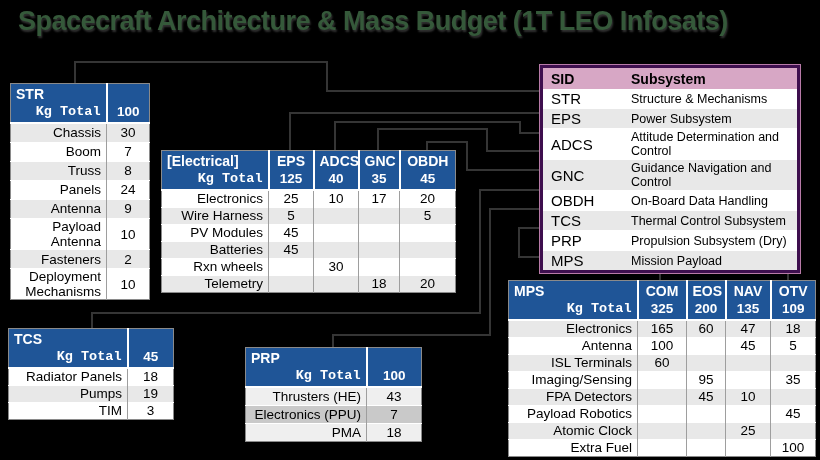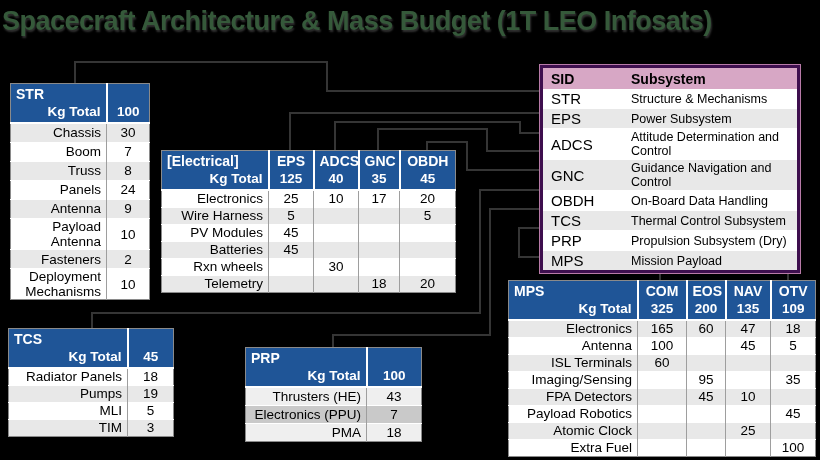--- a/index.html
+++ b/index.html
@@ -2,42 +2,42 @@
 <html style="--title-green: #35593A; --header-blue: #1F5597; --legend-header-pink: #D7A7C5; --legend-border-purple: #3E0F4E; --connector-gray: #353535; --row-alt-gray: #E8E8E8; --prp-row-light: #EFEFEF; --prp-row-dark: #C9C9C9;"><head>
 <meta charset="utf-8">
 <style>
   html,body{margin:0;padding:0;background:#000;}
   #stage{
     position:relative;width:820px;height:460px;background:#000;overflow:hidden;
     font-family:"Liberation Sans",sans-serif;
   }
   
   #title{
-    position:absolute;left:2px;top:6px;width:790px;
+    position:absolute;left:18px;top:6px;width:790px;
     font-size:27px;font-weight:bold;letter-spacing:-0.5px;
     color:var(--title-green,#35593A);
     text-shadow:1px 2px 2px rgba(110,110,110,0.45),0 0 1px #000;
     white-space:nowrap;
   }
   
   #wires{position:absolute;left:0;top:0;z-index:1;}
   #wires polyline{fill:none;stroke:var(--connector-gray,#353535);stroke-width:2;}
   
   table.tbl{
     position:absolute;z-index:2;border-collapse:collapse;table-layout:fixed;
     background:#fff;border:1px solid #8a8a8a;
     font-size:13.5px;color:#000;
   }
   table.tbl thead th{
     background:var(--header-blue,#1F5597);color:#fff;font-weight:bold;
     padding:2px 5px;vertical-align:bottom;border-bottom:2px solid #fff;
   }
   table.tbl thead th + th{border-left:2px solid #fff;}
   table.tbl thead .h-title{text-align:left;font-size:14px;line-height:17px;}
-  table.tbl thead .h-kg{text-align:right;font-size:13.5px;line-height:17px;}
+  table.tbl thead .h-kg{text-align:right;font-size:13.5px;line-height:17px;font-family:Liberation Mono, monospace;}
   table.tbl thead .h-name{text-align:center;font-size:14px;line-height:17px;}
   table.tbl thead .h-total{text-align:center;font-size:13.5px;line-height:17px;}
   table.tbl tbody td{
     padding:0 5px;height:16px;line-height:1.12;vertical-align:middle;
   }
   table.tbl tbody tr + tr td{border-top:1px solid #fff;}
   table.tbl tbody td + td{border-left:1px solid #9e9e9e;text-align:center;}
   table.tbl tbody td.lbl{text-align:right;}
   
   table.tbl[data-alt="odd"]  tbody tr:nth-child(odd)  td{background:var(--row-alt-gray,#E8E8E8);}
@@ -240,24 +240,20 @@
       <tbody>
         <tr>
           <td class="lbl">Radiator Panels</td>
           <td class="val">18</td>
         </tr>
         <tr>
           <td class="lbl">Pumps</td>
           <td class="val">19</td>
         </tr>
         <tr>
-          <td class="lbl">MLI</td>
-          <td class="val">5</td>
-        </tr>
-        <tr>
           <td class="lbl">TIM</td>
           <td class="val">3</td>
         </tr>
       </tbody>
     </table>
 
   <table id="tbl-prp" class="tbl" data-shade="dim">
     <colgroup>
         <col style="width:121px">
         <col style="width:55px">

